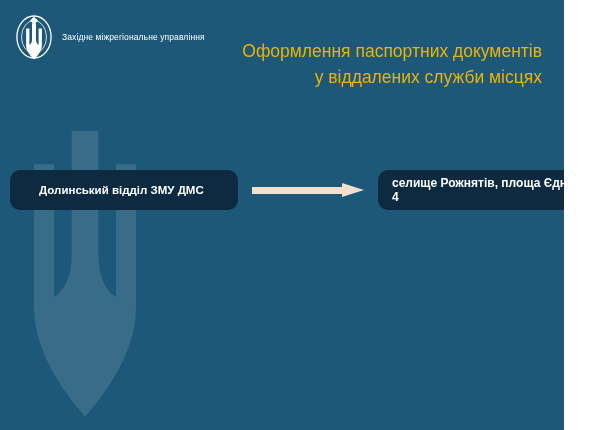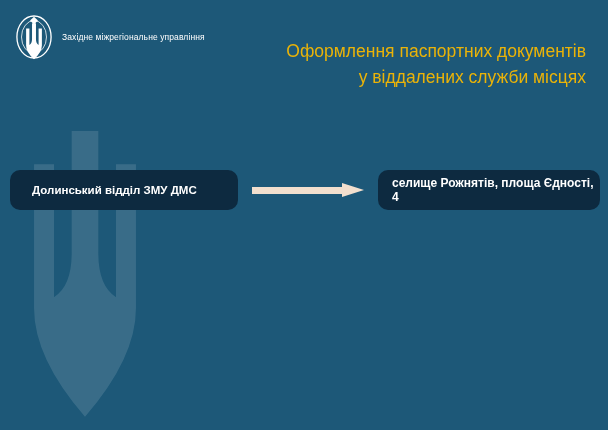--- a/index.html
+++ b/index.html
@@ -2,21 +2,21 @@
 <html><head>
 <meta charset="utf-8">
 <style>
   * { box-sizing: border-box; margin: 0; padding: 0; }
   html, body {
     width: 608px; height: 430px;
     font-family: "Liberation Sans", sans-serif;
   }
   #canvas {
     position: relative;
-    width: 608px; height: 430px;
+    width: 564px; height: 430px;
     background: #1d5878;
     overflow: hidden;
   }
   
   .watermark {
     position: absolute;
     left: -30px; top: 120px;
     width: 230px; height: 310px;
     opacity: 0.12;
     pointer-events: none;
@@ -75,21 +75,21 @@
     color: #ffffff;
     font-size: 11.5px;
     font-weight: bold;
     display: flex;
     align-items: center;
     height: 40px;
   }
   .pill-left {
     left: 10px;
     width: 228px;
-    padding-left: 22px;
+    padding-left: 29px;
   }
   .pill-right {
     left: 378px;
     width: 222px;
     padding-left: 14px;
   }
   .pill-right .pill-label { font-size: 12px; }
 
   
   .arrow {

